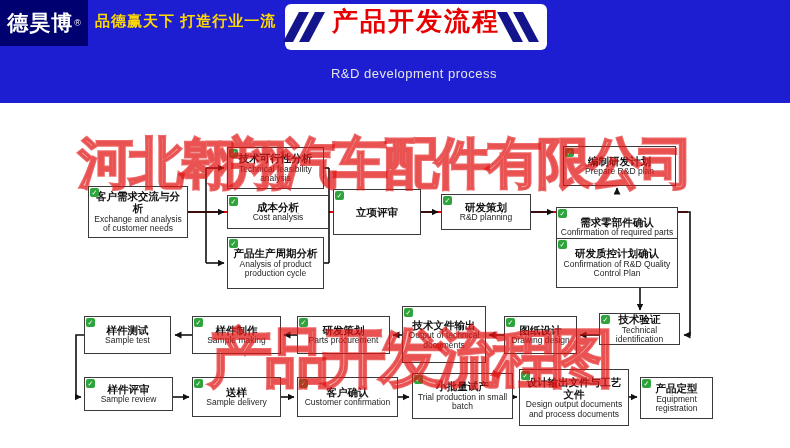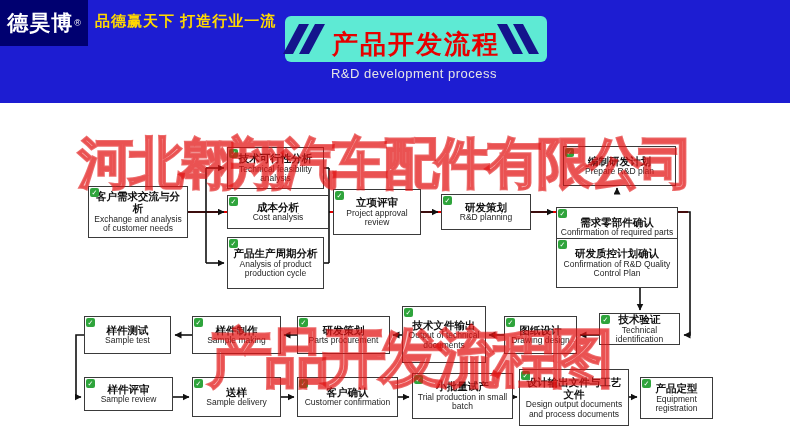--- a/index.html
+++ b/index.html
@@ -6,22 +6,22 @@
   body { font-family:"Liberation Sans","DejaVu Sans",sans-serif; background:#e8e8e8; }
   .page { position:relative; width:790px; height:448px; background:#ffffff; overflow:hidden; margin:0 auto; }
 
   
   .header { position:absolute; left:0; top:0; width:790px; height:103px; background:#1d1dd2; z-index:2; }
   .logo-block { position:absolute; left:0; top:0; width:88px; height:46px; background:#000070;
                 display:flex; align-items:center; justify-content:center; color:#ffffff; }
   .logo-text { font-size:21px; font-weight:bold; letter-spacing:1px; }
   .logo-reg  { font-size:9px; vertical-align:top; margin-left:1px; }
   .tagline { position:absolute; left:95px; top:12px; color:#ffd800; font-size:15px; font-weight:bold; letter-spacing:1px; white-space:nowrap; }
-  .title-chip { position:absolute; left:285px; top:16px; width:262px; height:46px; background:#5eead4;
-                border-radius:6px; display:flex; align-items:flex-end; justify-content:center; }
+  .title-chip { position:absolute; left:285px; top:4px; width:262px; height:46px; background:#ffffff;
+                border-radius:6px; display:flex; align-items:flex-start; justify-content:center; }
   .page-title { margin:0; color:#e60000; font-size:26px; font-weight:bold; letter-spacing:2px; white-space:nowrap; }
   .decor { position:absolute; top:8px; width:36px; height:30px; }
   .decor-left  { left:6px; }
   .decor-right { right:6px; }
   .flag { position:absolute; top:0; width:10px; height:30px; background:#14148c; }
   .decor-left  .flag { transform:skewX(-28deg); }
   .decor-right .flag { transform:skewX(28deg); }
   .flag.f1 { left:0; }  .flag.f2 { left:16px; }
   .subtitle { position:absolute; left:0; top:66px; width:790px; text-align:center; color:#e5e5e5; font-size:13px; letter-spacing:0.5px;padding-left:19px; }
 
@@ -129,21 +129,20 @@
     <span class="en">Cost analysis</span>
   </div>
   <div class="fbox" style="left:227px;top:237px;width:97px;height:52px">
     <span class="chk"></span>
     <span class="zh">产品生产周期分析</span>
     <span class="en">Analysis of product production cycle</span>
   </div>
   <div class="fbox" style="left:333px;top:189px;width:88px;height:46px">
     <span class="chk"></span>
     <span class="zh">立项评审</span>
-    <span class="en">Project approval review</span>
   </div>
   <div class="fbox" style="left:563px;top:146px;width:113px;height:40px">
     <span class="chk"></span>
     <span class="zh">编制研发计划</span>
     <span class="en">Prepare R&amp;D plan</span>
   </div>
   <div class="fbox" style="left:441px;top:194px;width:90px;height:36px">
     <span class="chk"></span>
     <span class="zh">研发策划</span>
     <span class="en">R&amp;D planning</span>

